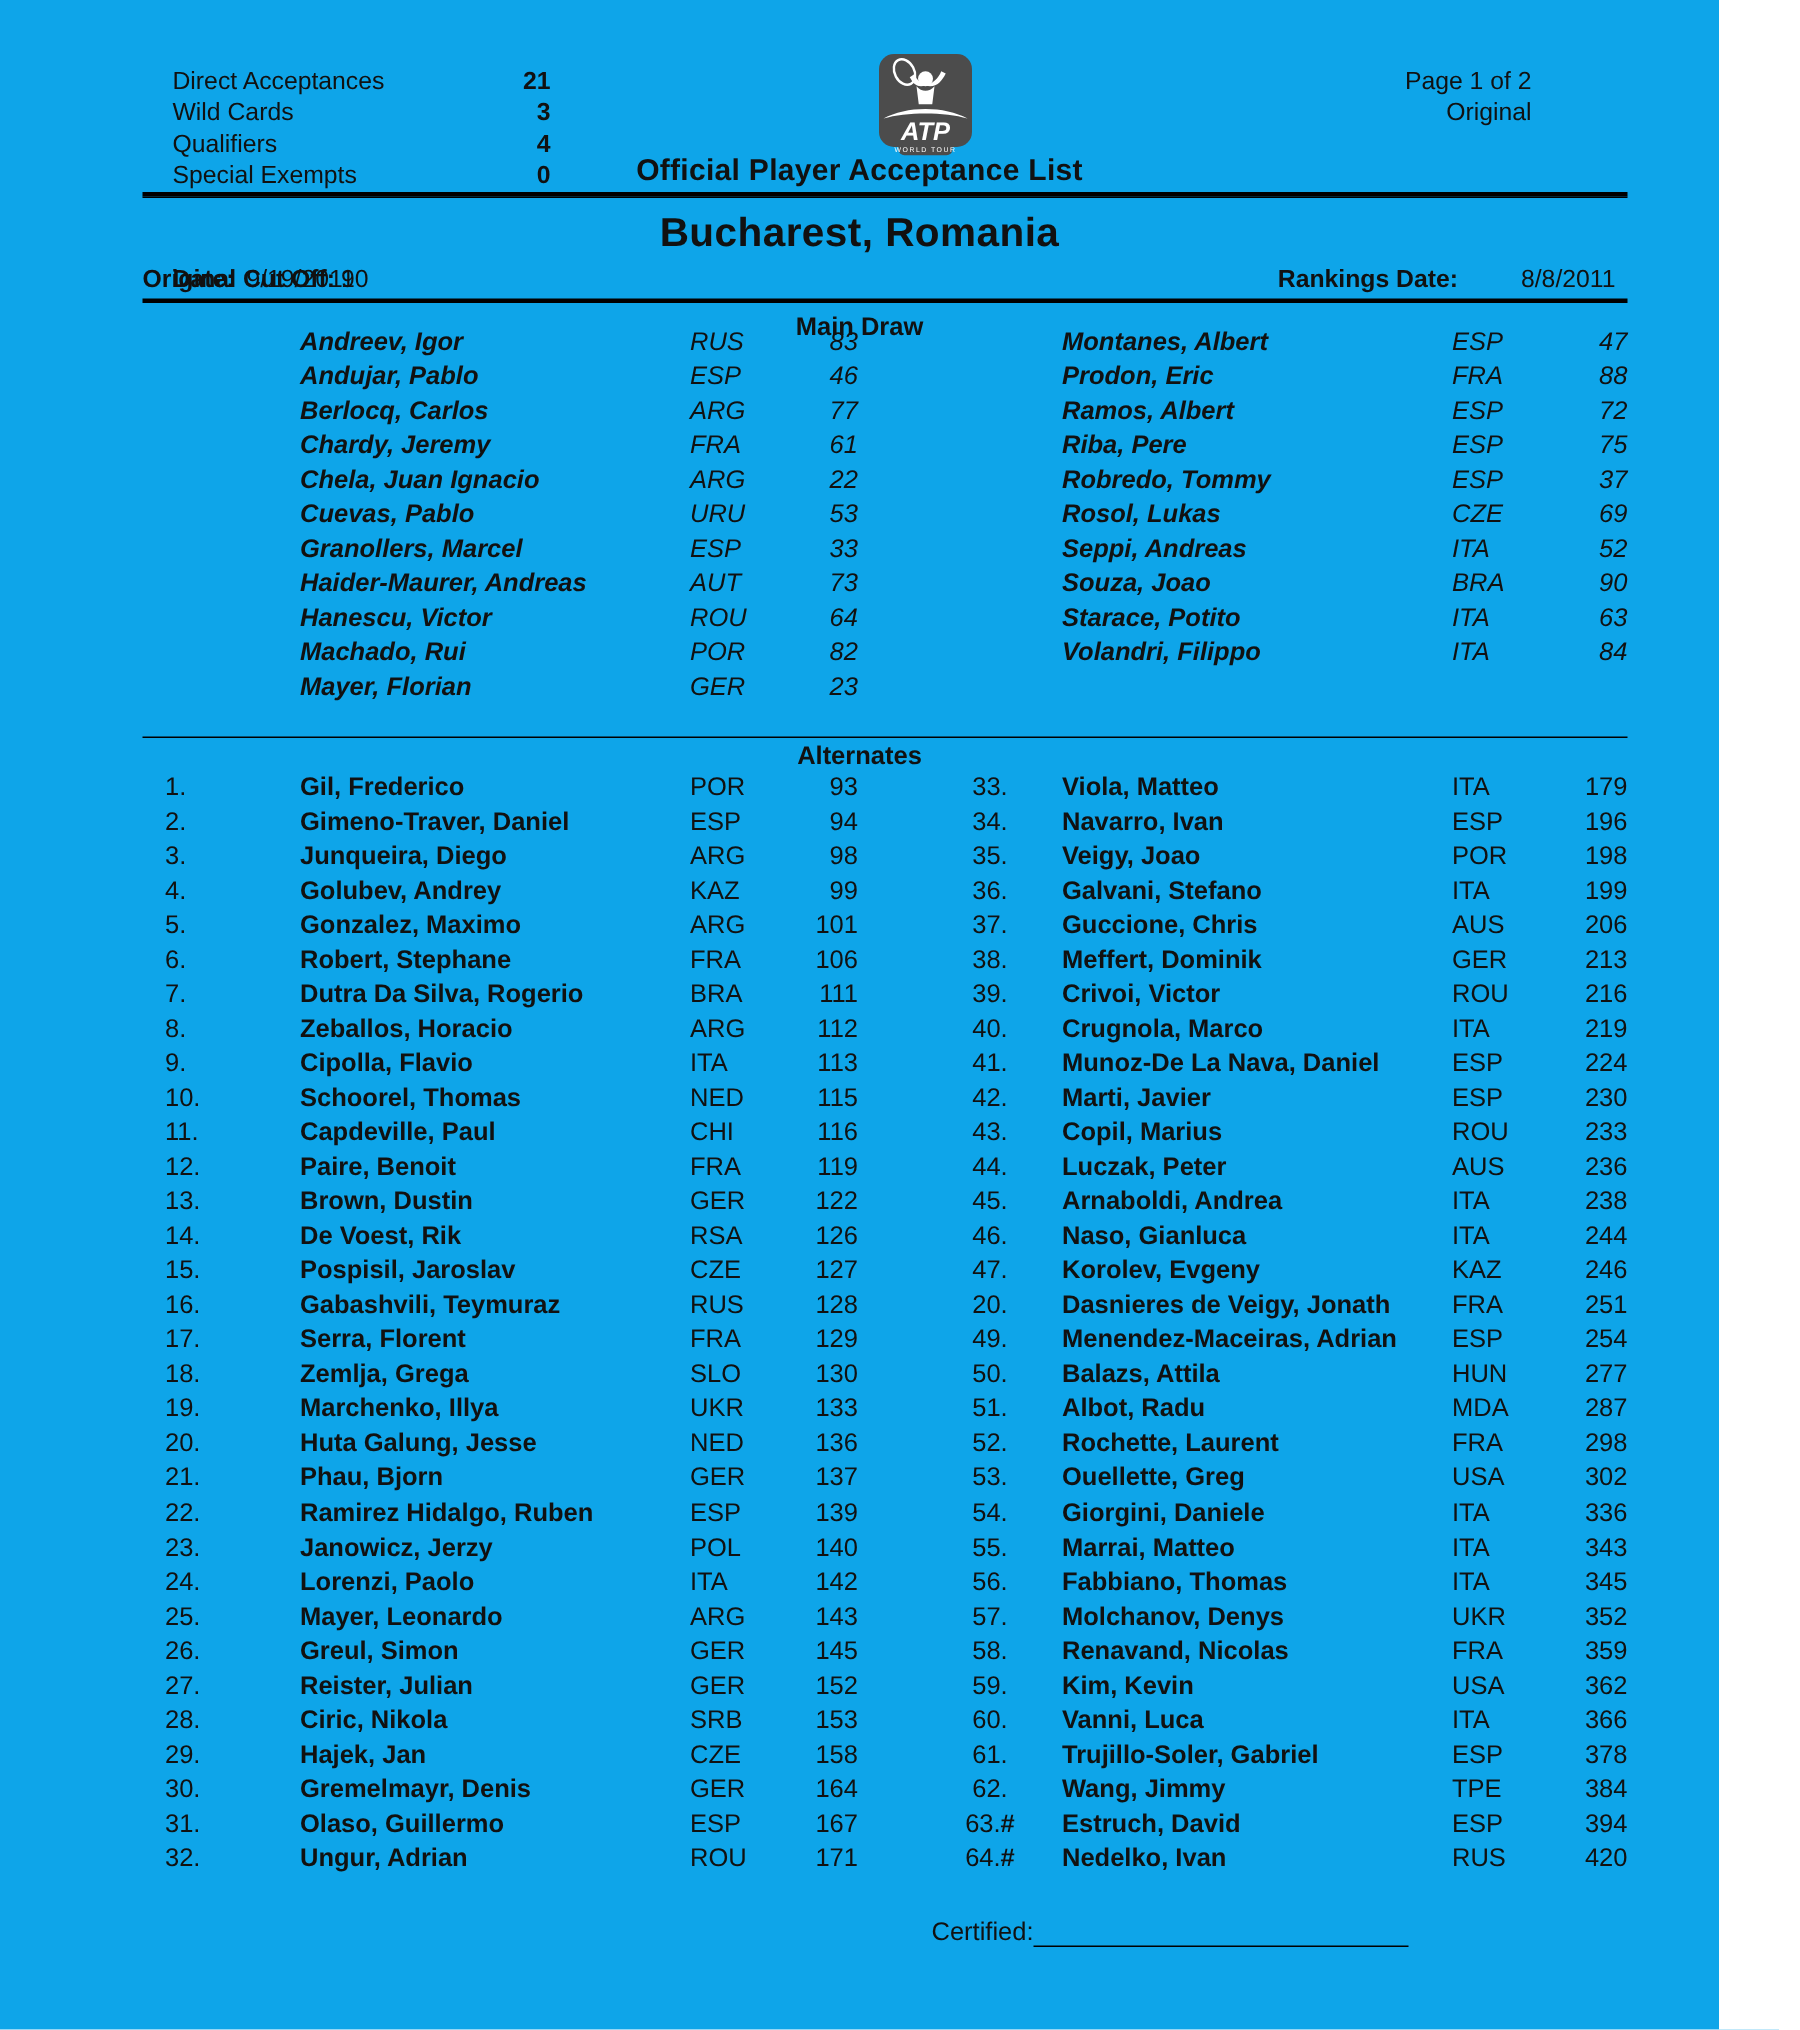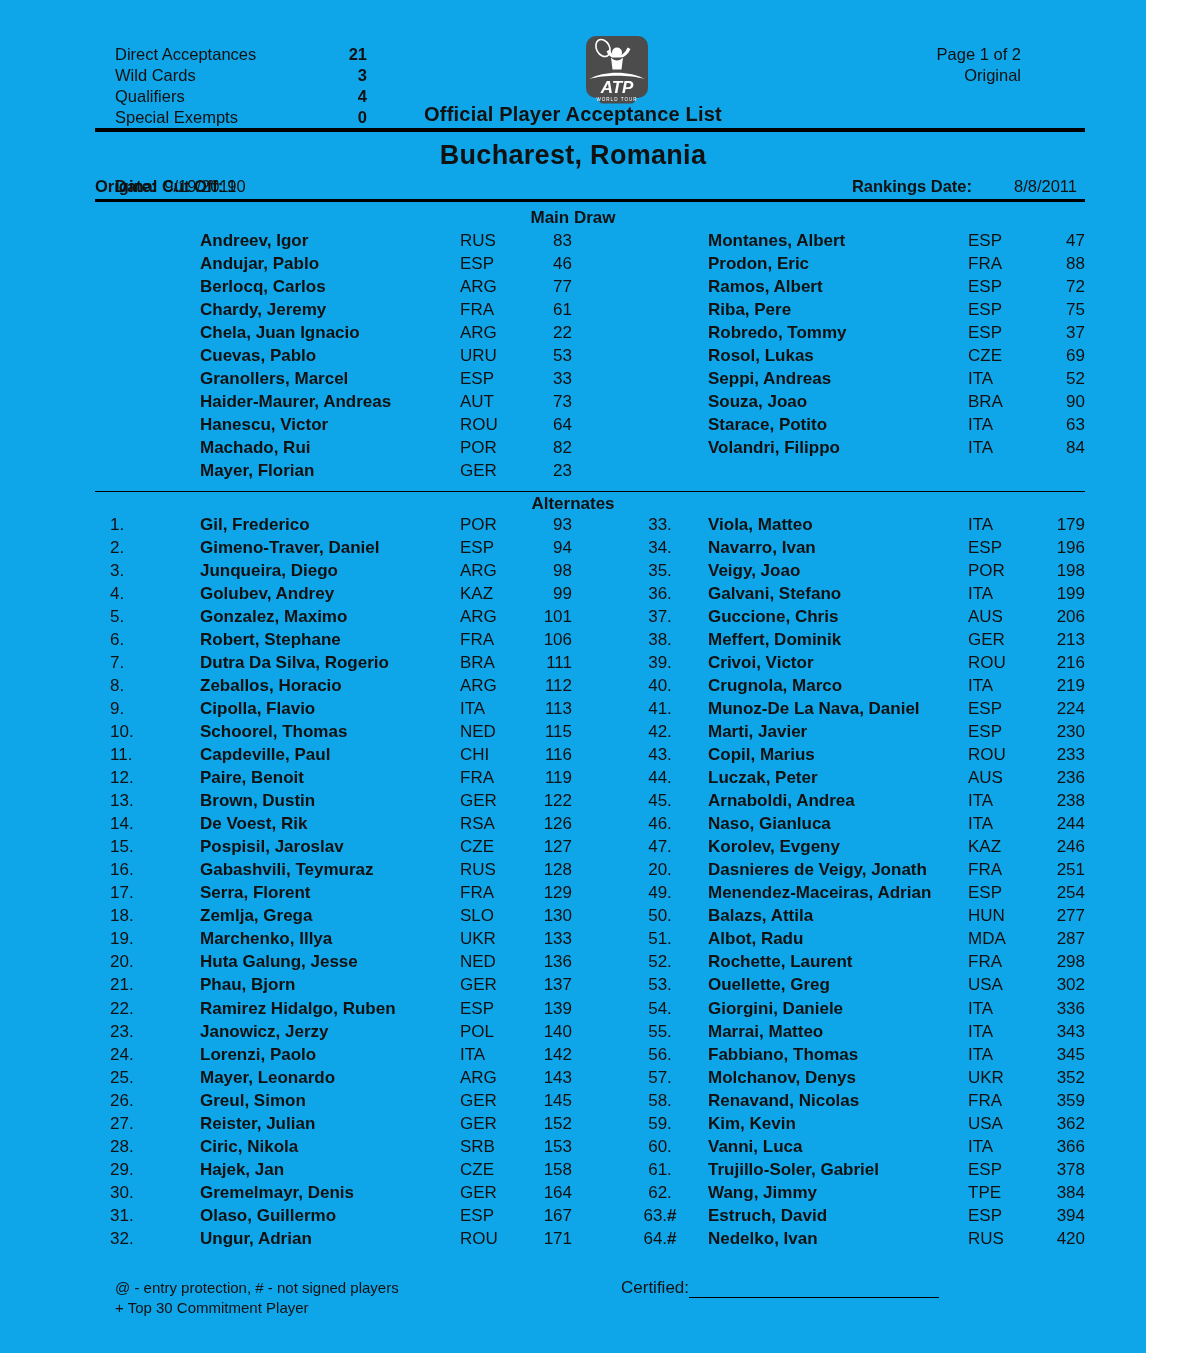--- a/index.html
+++ b/index.html
@@ -55,21 +55,21 @@
     position: absolute; left: 0; right: 0;
     text-align: center; font-size: 17px; font-weight: bold;
   }
   #main-draw-heading { top: 208px; }
   #alternates-heading { top: 494px; }
 
   .rule-thin { position: absolute; left: 95px; width: 990px; border-top: 1.4px solid #000; }
   #alt-rule { top: 491px; }
 
   .cols { position: absolute; left: 95px; width: 990px; display: flex; }
-  #main-draw-cols { top: 229px; }
+  #main-draw-cols { top: 216px; font-style: italic; }
   #alternates-cols { top: 513px; }
   .col-left  { width: 477px; }
   .spacer    { width: 44px; }
   .col-right { width: 469px; }
 
   .row { display: grid; height: 23.05px; align-items: center; font-size: 17px; white-space: nowrap; }
   .col-left  .row { grid-template-columns: 105px 260px 70px 42px; }
   .col-right .row { grid-template-columns: 92px 260px 72px 45px; }
 
   .c-num  { display: flex; justify-content: space-between; }
@@ -1007,21 +1007,17 @@
             <span>64.</span>
             <span class="marker">#</span>
           </span>
     <span class="c-name">Nedelko, Ivan</span>
     <span class="c-country">RUS</span>
     <span class="c-rank">420</span>
   </div>
 </div>
   </section>
 
-  <div class="legend">
-    <div>@ - entry protection, # - not signed players</div>
-    <div>+ Top 30 Commitment Player</div>
-  </div>
   <div class="certified">
     <span>Certified:</span><span class="sig-line"></span>
   </div>
 
 </div>
 
 </body></html>

